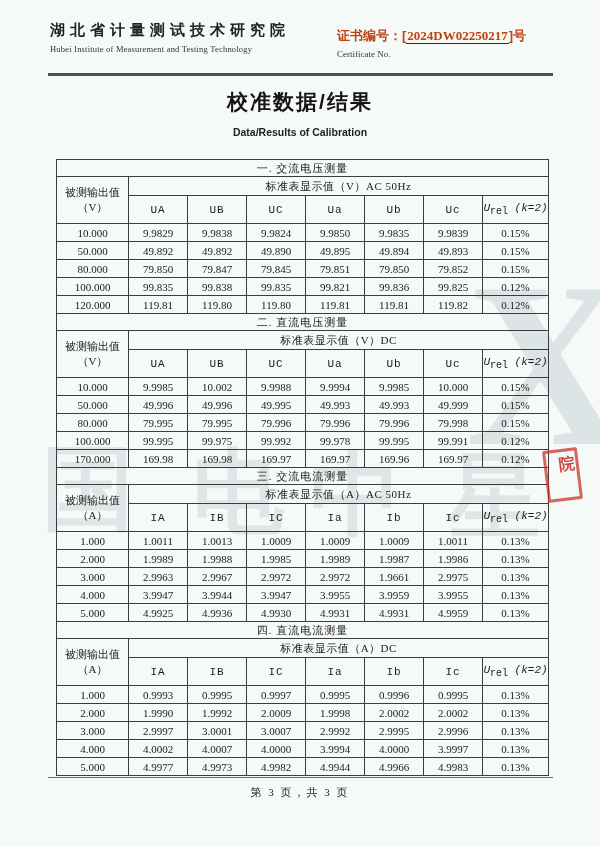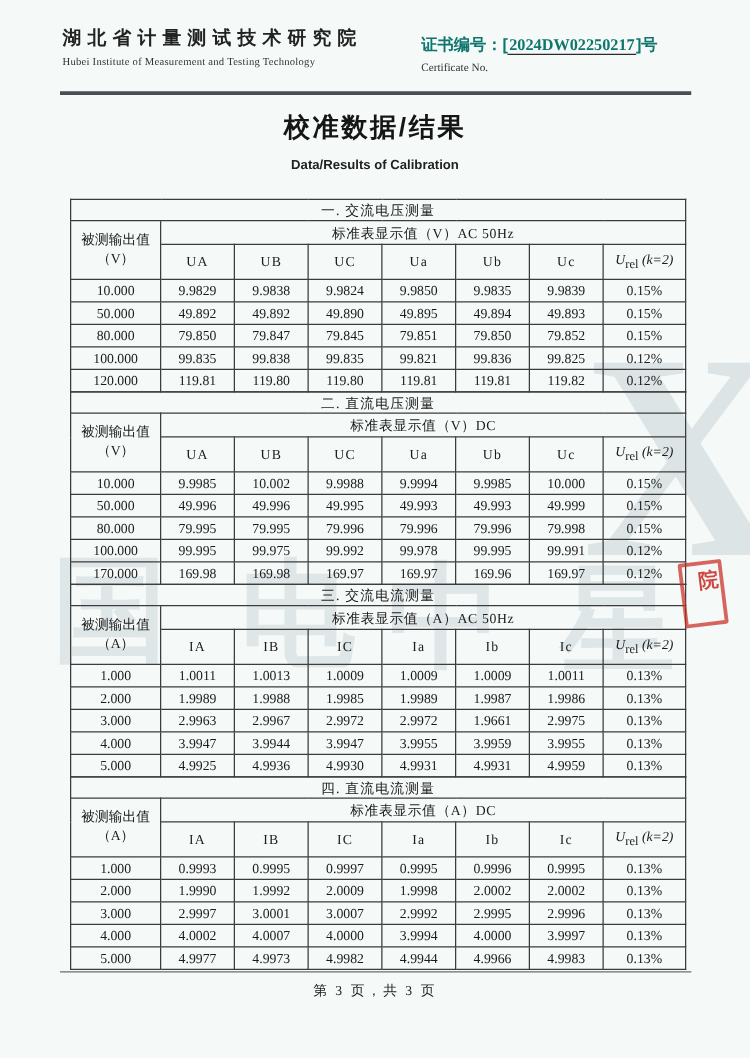--- a/index.html
+++ b/index.html
@@ -30,21 +30,21 @@
     font-family:"Liberation Sans","DejaVu Sans",sans-serif;
     font-weight:bold; font-size:15px; letter-spacing:5px; color:#222;
   }
   .inst-en {
     position:absolute; left:50px; top:44px;
     font-size:8.5px; color:#333; letter-spacing:0.2px;
   }
   .cert-line {
     position:absolute; left:337px; top:27px;
     font-family:"Liberation Sans","DejaVu Sans",sans-serif;
-    font-weight:bold; font-size:13px; color:#0f766e;
+    font-weight:bold; font-size:13px; color:#c2410c;
   }
   .cert-number {
     font-family:"Liberation Serif",serif; font-weight:bold;
     border-bottom:1px solid #2b2b2b; padding:0 1px;
   }
   .cert-en {
     position:absolute; left:337px; top:49px; font-size:9px; color:#333;
   }
   .head-rule {
     position:absolute; left:48px; top:73px; width:505px; height:2.5px;
@@ -70,21 +70,21 @@
     font-family:"Liberation Serif","DejaVu Serif",serif;
   }
   .cal-table + .cal-table { margin-top:-1px; }
   .cal-table td, .cal-table th {
     border:1px solid #3c3c3c; text-align:center; vertical-align:middle;
     font-size:11px; font-weight:normal; color:#1b1b1b;
     padding:0; white-space:nowrap; overflow:hidden;
   }
   .r-title { height:17px; }
   .r-h1    { height:19px; }
-  .r-h2    { height:28px; }
+  .r-h2    { height:28px;font-family:Liberation Mono, monospace; }
   tbody[data-rows] tr { height:18px;margin-left:43px; }
   .title-cell { text-align:left; padding-left:10px; font-size:11.5px; letter-spacing:1px; }
   .measured-cell div { line-height:1.35; font-size:11px; }
   .span-cell { font-size:11px; letter-spacing:0.5px; }
   .col-h { font-size:11px; letter-spacing:1px; }
   .unc-h { letter-spacing:0; }
   .uh-i { font-style:italic; }
   .unc-h sub { font-size:10px; }
   .c0 { width:72px; } .cm { width:59px; } .cl { width:66px; }
 

